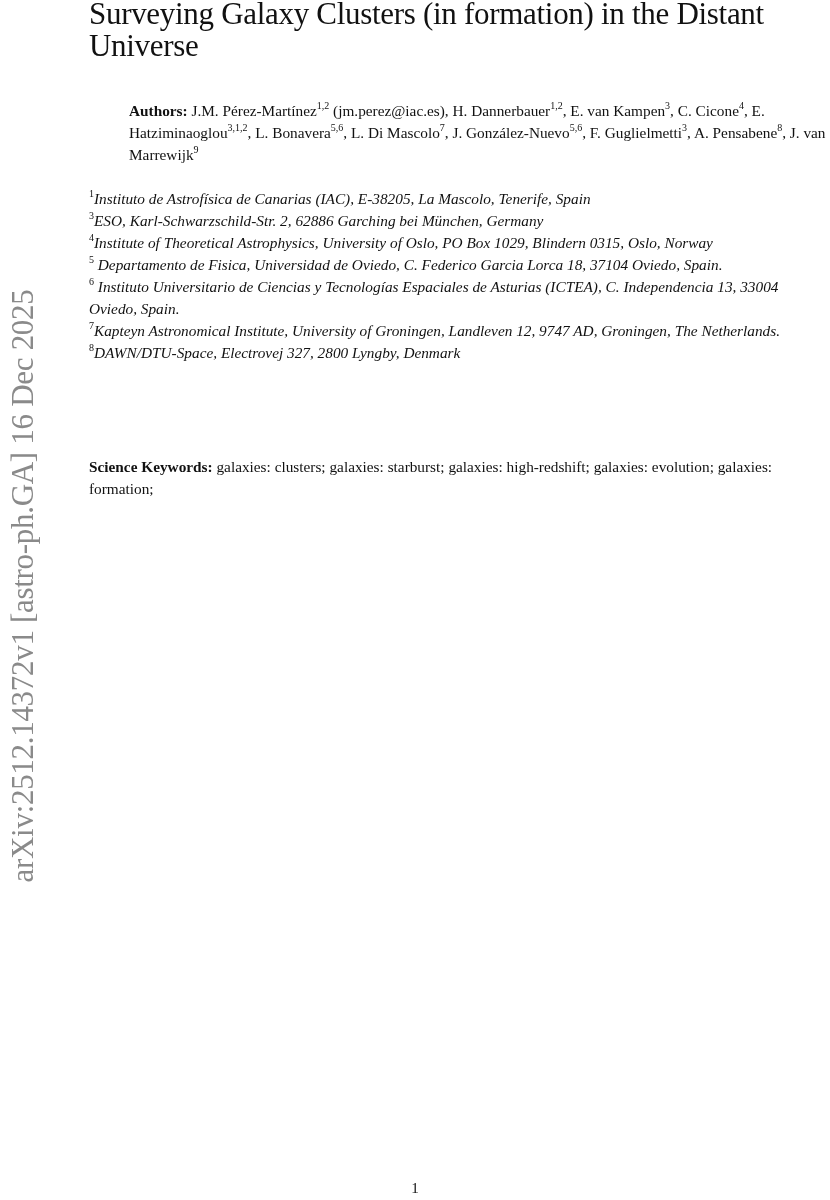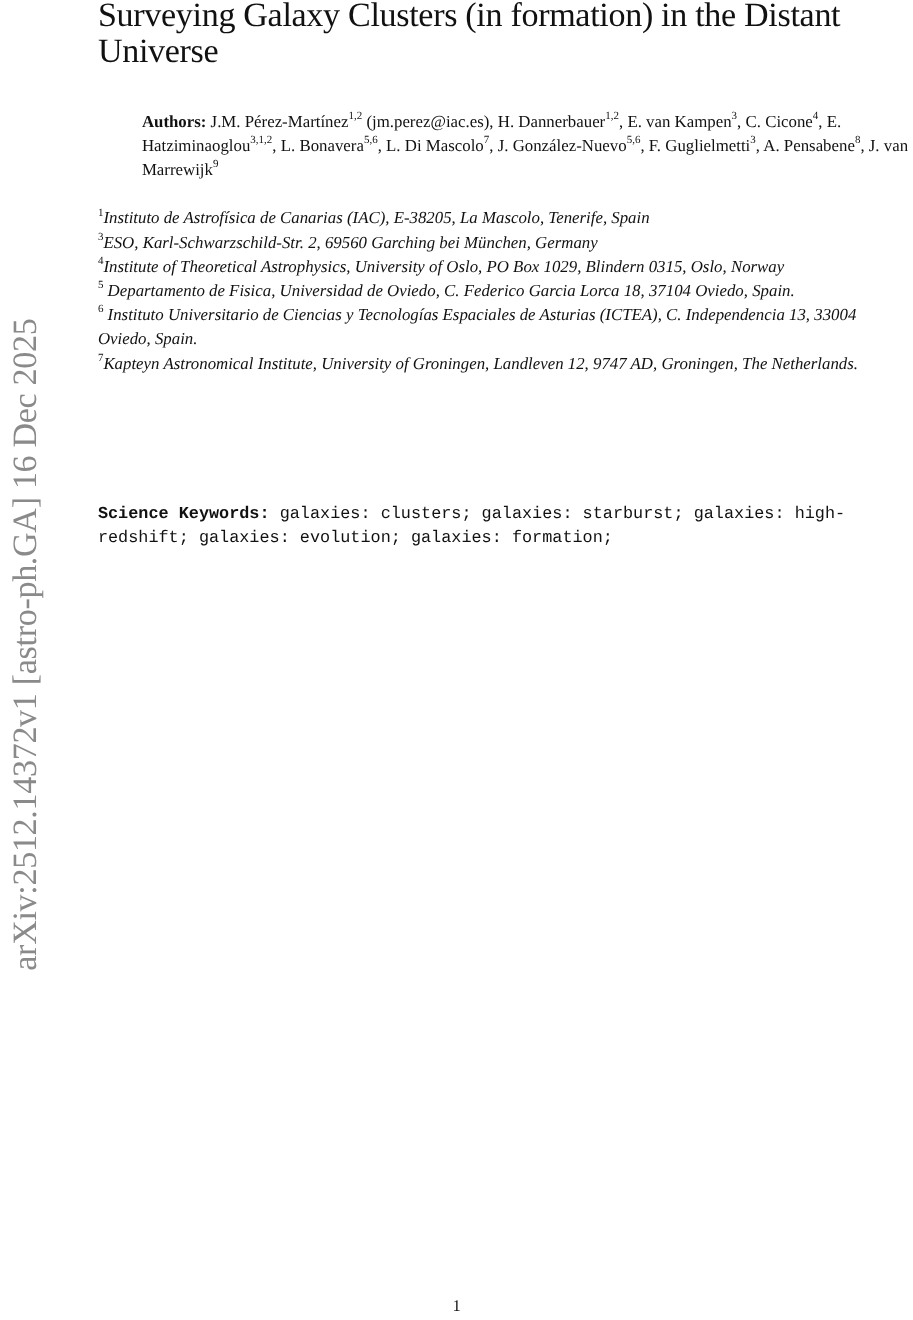--- a/index.html
+++ b/index.html
@@ -19,21 +19,21 @@
   .authors b { font-weight: bold; }
   sup { font-size: 10px; line-height: 0; position: relative; top: -1px; }
   .affils {
     position: absolute; left: 89px; top: 188px; width: 735px;
     font-size: 15.3px; line-height: 22px; font-style: italic;
   }
   .affil { display: block; }
   .affil sup { font-style: normal; }
   .keywords {
     position: absolute; left: 89px; top: 456px; width: 735px;
-    font-size: 15.3px; line-height: 22px; font-family: Liberation Mono, monospace;
+    font-size: 15.3px; line-height: 22px;
   }
   .keywords b { font-weight: bold; }
   .sidebar {
     position: absolute; left: -337px; top: 566px; width: 720px; height: 40px;
     transform: rotate(-90deg); transform-origin: center center;
     font-size: 31px; line-height: 40px; color: #8a8a8a; white-space: nowrap;
     text-align: center; letter-spacing: -0.3px;
   }
   .page-number {
     position: absolute; left: 0; width: 830px; top: 1180px; text-align: center;
@@ -47,24 +47,25 @@
 
 <h1 class="title">Surveying Galaxy Clusters (in formation) in the Distant Universe</h1>
 
 <div class="authors">
   <b>Authors:</b>
   <span id="author-list"> <span>J.M. Pérez-Martínez</span><sup>1,2</sup><span> (jm.perez@iac.es)</span>, <span>H. Dannerbauer</span><sup>1,2</sup>, <span>E. van Kampen</span><sup>3</sup>, <span>C. Cicone</span><sup>4</sup>, <span>E. Hatziminaoglou</span><sup>3,1,2</sup>, <span>L. Bonavera</span><sup>5,6</sup>, <span>L. Di Mascolo</span><sup>7</sup>, <span>J. González-Nuevo</span><sup>5,6</sup>, <span>F. Guglielmetti</span><sup>3</sup>, <span>A. Pensabene</span><sup>8</sup>, <span>J. van Marrewijk</span><sup>9</sup></span>
 </div>
 
 <div class="affils" id="affil-list">
     <span class="affil"><sup>1</sup><span>Instituto de Astrofísica de Canarias (IAC), E-38205, La Mascolo, Tenerife, Spain</span></span>
-    <span class="affil"><sup>3</sup><span>ESO, Karl-Schwarzschild-Str. 2, 69560 Garching bei München, Germany</span></span>
+    <span class="affil"><sup>3</sup><span>ESO, Karl-Schwarzschild-Str. 2, 62886 Garching bei München, Germany</span></span>
     <span class="affil"><sup>4</sup><span>Institute of Theoretical Astrophysics, University of Oslo, PO Box 1029, Blindern 0315, Oslo, Norway</span></span>
     <span class="affil"><sup>5</sup><span> Departamento de Fisica, Universidad de Oviedo, C. Federico Garcia Lorca 18, 37104 Oviedo, Spain.</span></span>
     <span class="affil"><sup>6</sup><span> Instituto Universitario de Ciencias y Tecnologías Espaciales de Asturias (ICTEA), C. Independencia 13, 33004 Oviedo, Spain.</span></span>
     <span class="affil"><sup>7</sup><span>Kapteyn Astronomical Institute, University of Groningen, Landleven 12, 9747 AD, Groningen, The Netherlands.</span></span>
+    <span class="affil"><sup>8</sup><span>DAWN/DTU-Space, Electrovej 327, 2800 Lyngby, Denmark</span></span>
   </div>
 
 <div class="keywords">
   <b>Science Keywords:</b><span> galaxies: clusters; galaxies: starburst; galaxies: high-redshift; galaxies: evolution; galaxies: formation;</span>
 </div>
 
 <div class="page-number">1</div>
 
 </body></html>

